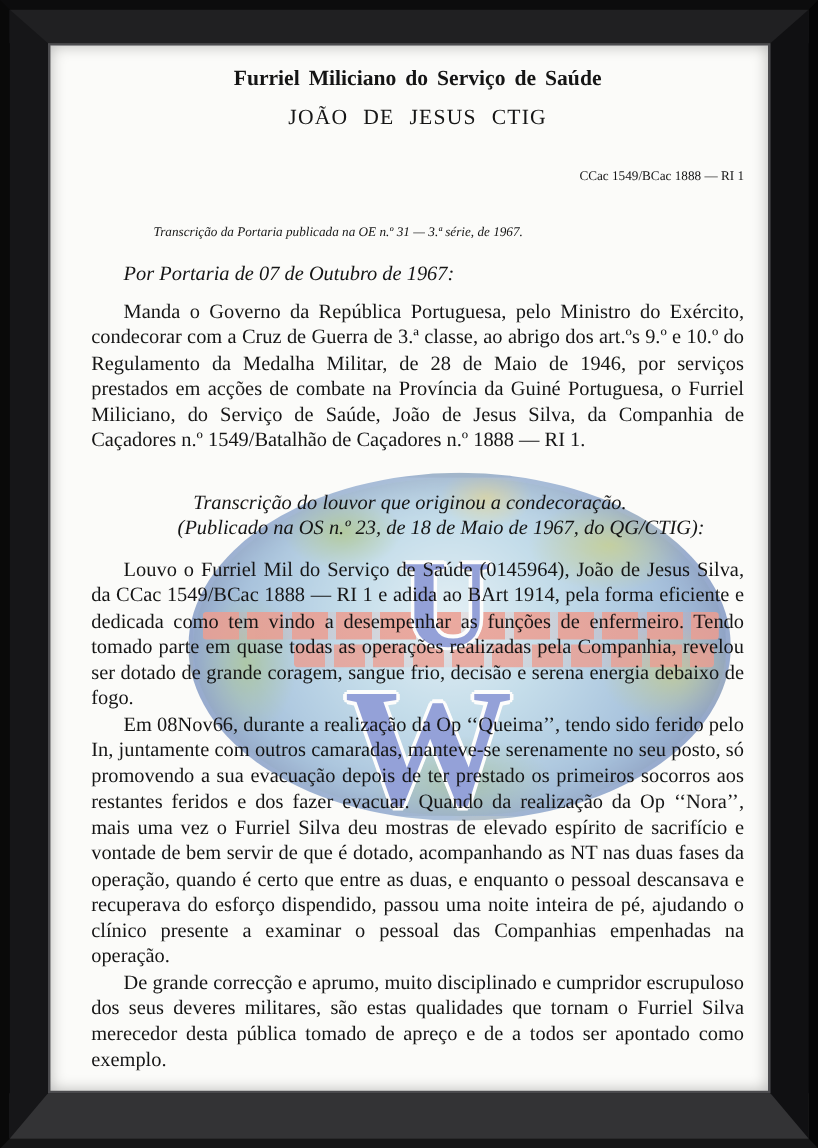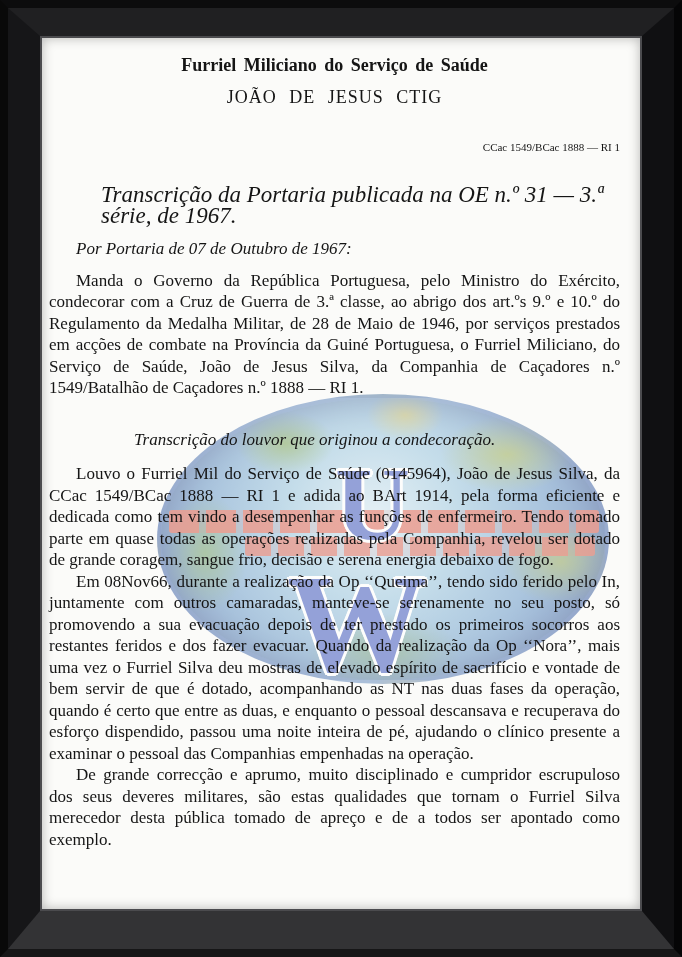--- a/index.html
+++ b/index.html
@@ -58,32 +58,32 @@
   .wm-w { left:130px; top:160px; font-size:140px; }
   .wm-band { position:absolute; border-radius:3px; }
   .wm-band-1 { left:12px; top:116px; width:430px; height:23px;
     background:repeating-linear-gradient(90deg, rgba(222,66,42,.85) 0 30px, rgba(222,66,42,.18) 30px 37px); }
   .wm-band-2 { left:88px; top:143px; width:350px; height:19px;
     background:repeating-linear-gradient(90deg, rgba(222,66,42,.8) 0 26px, rgba(222,66,42,.15) 26px 33px); }
 
   
   .content {
     position:relative; z-index:1;
-    padding:16px 20px 0 7px;
+    padding:16px 20px 0 34px;
     color:#151515;
     font-size:17px; line-height:21.5px;
   }
   .doc-title   { text-align:center; font-weight:bold; font-size:18px; line-height:22px;
                  word-spacing:3px; }
   .doc-name    { text-align:center; font-size:18px; line-height:22px; margin-top:10px;
                  letter-spacing:1px; word-spacing:7px; }
   .unit-block  { text-align:right; margin-top:30px; font-size:11px; line-height:19px; }
   .class-label { margin-top:14px; font-size:17px; }
   .it          { font-style:italic; }
-  .portaria-heading { margin-top:27px; margin-left:52px; font-size:23px; line-height:21px; }
+  .portaria-heading { margin-top:27px; margin-left:52px; font-size:11px; line-height:21px; }
   .portaria-date    { margin-top:12px; text-indent:27px; }
   .para        { margin-top:10px; text-align:justify; text-indent:27px; }
   .louvor-heading   { margin-top:30px; font-size:17px; line-height:21.5px; }
   .louvor-heading .l1 { margin-left:85px;font-style:italic; }
   .louvor-heading .l2 { margin-left:72px; }
   .body-block  { margin-top:13px; }
   .body-block p { text-align:justify; text-indent:27px; }
 </style>
 </head>
 <body>
@@ -113,20 +113,21 @@
 
 
           <div class="portaria-heading it">Transcrição da Portaria publicada na OE n.º 31 — 3.ª série, de 1967.</div>
 
           <div class="portaria-date it">Por Portaria de 07 de Outubro de 1967:</div>
 
           <p class="para">Manda o Governo da República Portuguesa, pelo Ministro do Exército, condecorar com a Cruz de Guerra de 3.ª classe, ao abrigo dos art.ºs 9.º e 10.º do Regulamento da Medalha Militar, de 28 de Maio de 1946, por serviços prestados em acções de combate na Província da Guiné Portuguesa, o Furriel Miliciano, do Serviço de Saúde, João de Jesus Silva, da Companhia de Caçadores n.º 1549/Batalhão de Caçadores n.º 1888 — RI 1.</p>
 
           <div class="louvor-heading it">
             <div class="l1">Transcrição do louvor que originou a condecoração.</div>
+            <div class="l2">(Publicado na OS n.º 23, de 18 de Maio de 1967, do QG/CTIG):</div>
           </div>
 
           <div class="body-block">
             <p>Louvo o Furriel Mil do Serviço de Saúde (0145964), João de Jesus Silva, da CCac 1549/BCac 1888 — RI 1 e adida ao BArt 1914, pela forma eficiente e dedicada como tem vindo a desempenhar as funções de enfermeiro. Tendo tomado parte em quase todas as operações realizadas pela Companhia, revelou ser dotado de grande coragem, sangue frio, decisão e serena energia debaixo de fogo.</p>
             <p>Em 08Nov66, durante a realização da Op ‘‘Queima’’, tendo sido ferido pelo In, juntamente com outros camaradas, manteve-se serenamente no seu posto, só promovendo a sua evacuação depois de ter prestado os primeiros socorros aos restantes feridos e dos fazer evacuar. Quando da realização da Op ‘‘Nora’’, mais uma vez o Furriel Silva deu mostras de elevado espírito de sacrifício e vontade de bem servir de que é dotado, acompanhando as NT nas duas fases da operação, quando é certo que entre as duas, e enquanto o pessoal descansava e recuperava do esforço dispendido, passou uma noite inteira de pé, ajudando o clínico presente a examinar o pessoal das Companhias empenhadas na operação.</p>
             <p>De grande correcção e aprumo, muito disciplinado e cumpridor escrupuloso dos seus deveres militares, são estas qualidades que tornam o Furriel Silva merecedor desta pública tomado de apreço e de a todos ser apontado como exemplo.</p>
           </div>
 
         </div>
       </div>

